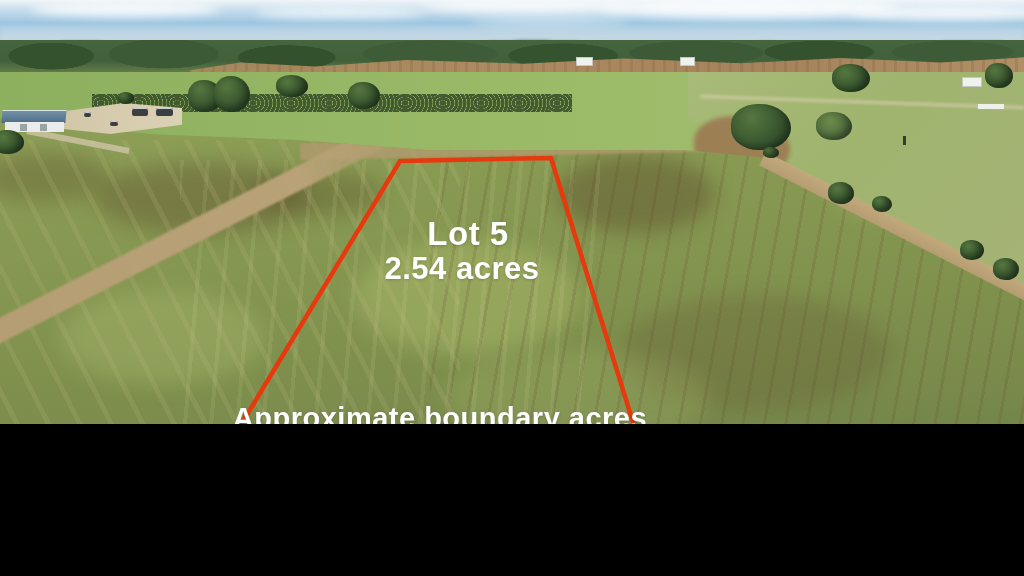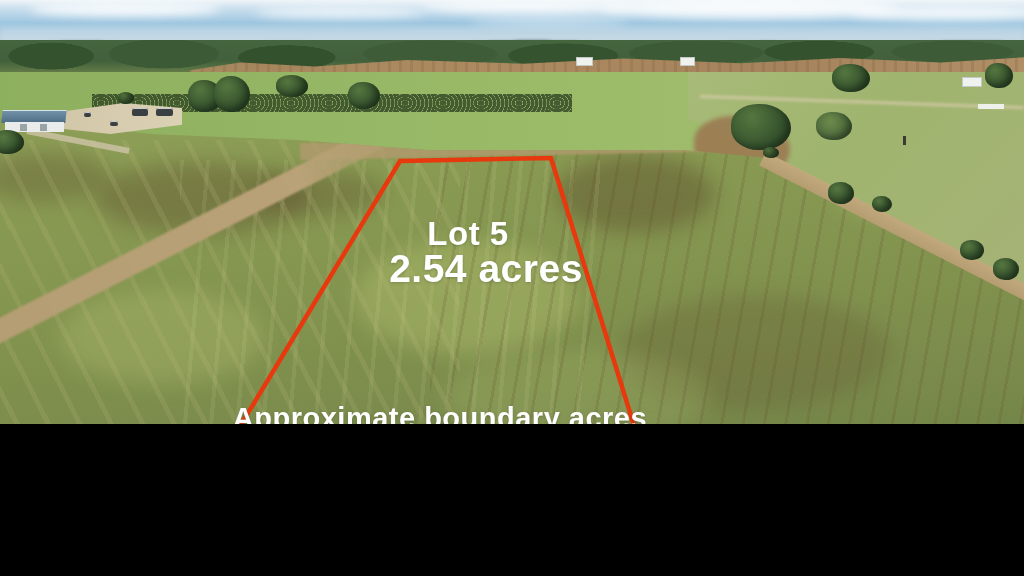--- a/index.html
+++ b/index.html
@@ -154,21 +154,21 @@
     background:repeating-radial-gradient(circle at 6px 5px,rgba(60,48,30,.5) 0 1.5px,rgba(0,0,0,0) 2px),
     linear-gradient(180deg,#8f7a57,#84704f);background-size:17px 9px,100% 100%;}
   .b-road{top:554px;height:146px;border-top:5px solid rgba(249,249,246,.95);
     background:linear-gradient(180deg,#c7c9c7 0%,#d6d7d4 35%,#e2e3df 100%);}
 
   
   .overlay{left:0;top:0;width:1024px;height:576px;z-index:30;pointer-events:none;}
   .label{z-index:40;color:#fff;font-weight:700;text-align:center;
     text-shadow:0 1px 3px rgba(40,50,30,.25);letter-spacing:.5px;}
   .lot-label{left:318px;top:216px;width:300px;font-size:33px;line-height:36px;}
-  .size-label{left:336px;top:252px;width:300px;font-size:39px;line-height:34px;}
+  .size-label{left:312px;top:252px;width:300px;font-size:31px;line-height:34px;}
   .disclaimer{left:220px;top:402px;width:440px;font-size:29px;}
 </style>
 </head>
 <body>
 
 <div class="photo">
 
   <div class="abs sky"></div>
   <div class="abs cloud c1"></div>
   <div class="abs cloud c2"></div>

